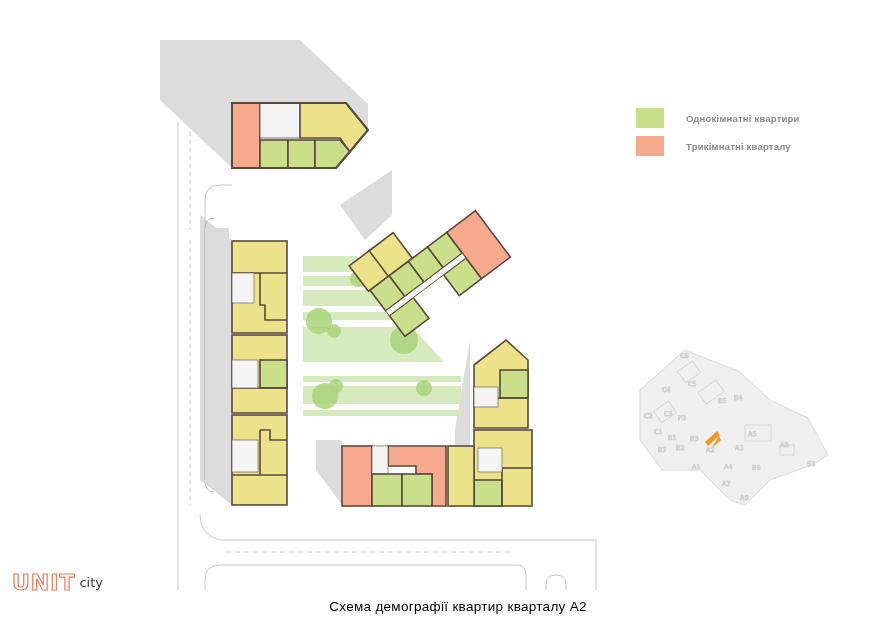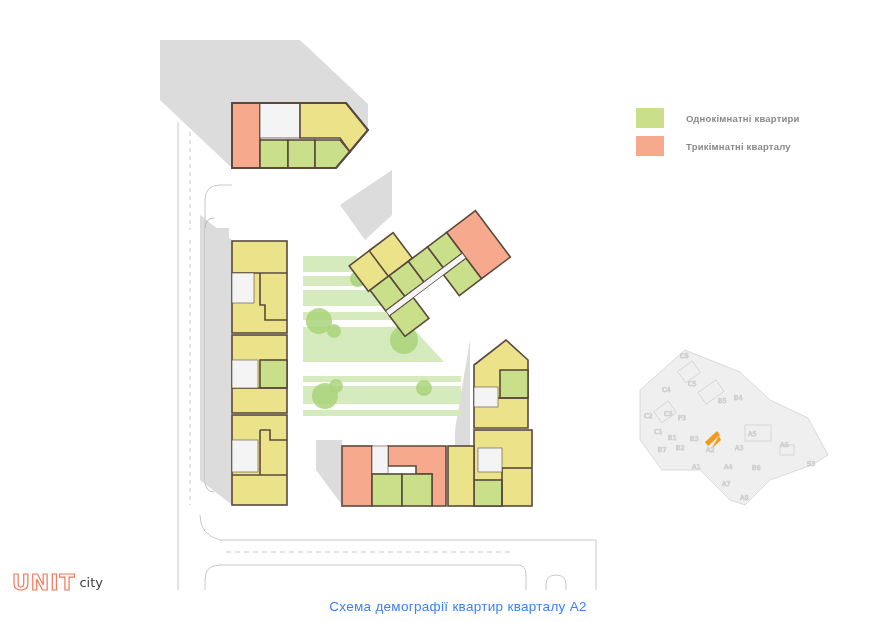--- a/index.html
+++ b/index.html
@@ -6,21 +6,21 @@
   body{width:880px;height:622px;position:relative;overflow:hidden;font-family:"Liberation Sans","DejaVu Sans",sans-serif;}
   #plan{position:absolute;left:0;top:0;width:880px;height:622px;}
   .legend{position:absolute;left:636px;top:104px;font-weight:bold;}
   .legend-item{display:flex;align-items:center;height:28px;margin-bottom:0px;}
   .swatch{width:28px;height:20px;margin-right:22px;}
   .legend-label{font-size:9.5px;color:#8a8a8a;letter-spacing:0.2px;}
   .logo{position:absolute;left:12px;top:572px;display:flex;align-items:center;}
   .logo-unit{font-family:"DejaVu Sans",sans-serif;font-weight:bold;font-size:22px;color:transparent;-webkit-text-stroke:1.2px #f07a5a;letter-spacing:1px;line-height:22px;}
   .logo-city{font-family:"DejaVu Sans",sans-serif;font-size:13px;color:#404040;margin-left:4px;line-height:16px;}
   .caption{position:absolute;left:0;width:880px;top:597px;text-align:center;}
-  .caption span{font-size:13.5px;color:#3b82f6;letter-spacing:0.3px;margin-left:36px;}
+  .caption span{font-size:13.5px;color:#000000;letter-spacing:0.3px;margin-left:36px;}
   .key-lbl{font-size:6.5px;fill:#8c8c8c;font-family:"DejaVu Sans",sans-serif;}
 </style>
 </head>
 <body>
 
 <svg id="plan" viewBox="0 0 880 622" xmlns="http://www.w3.org/2000/svg">
 
   <g fill="#dcdcdc">
     <polygon points="160,40 232,40 232,168 160,100"></polygon>
     <polygon points="232,40 300,40 368,104 368,130 232,110"></polygon>

